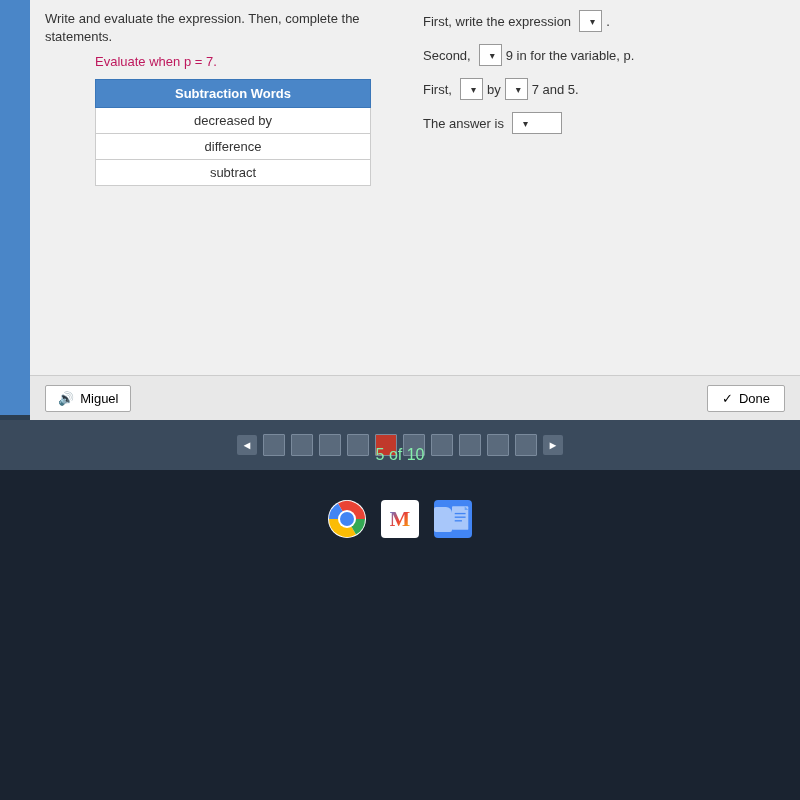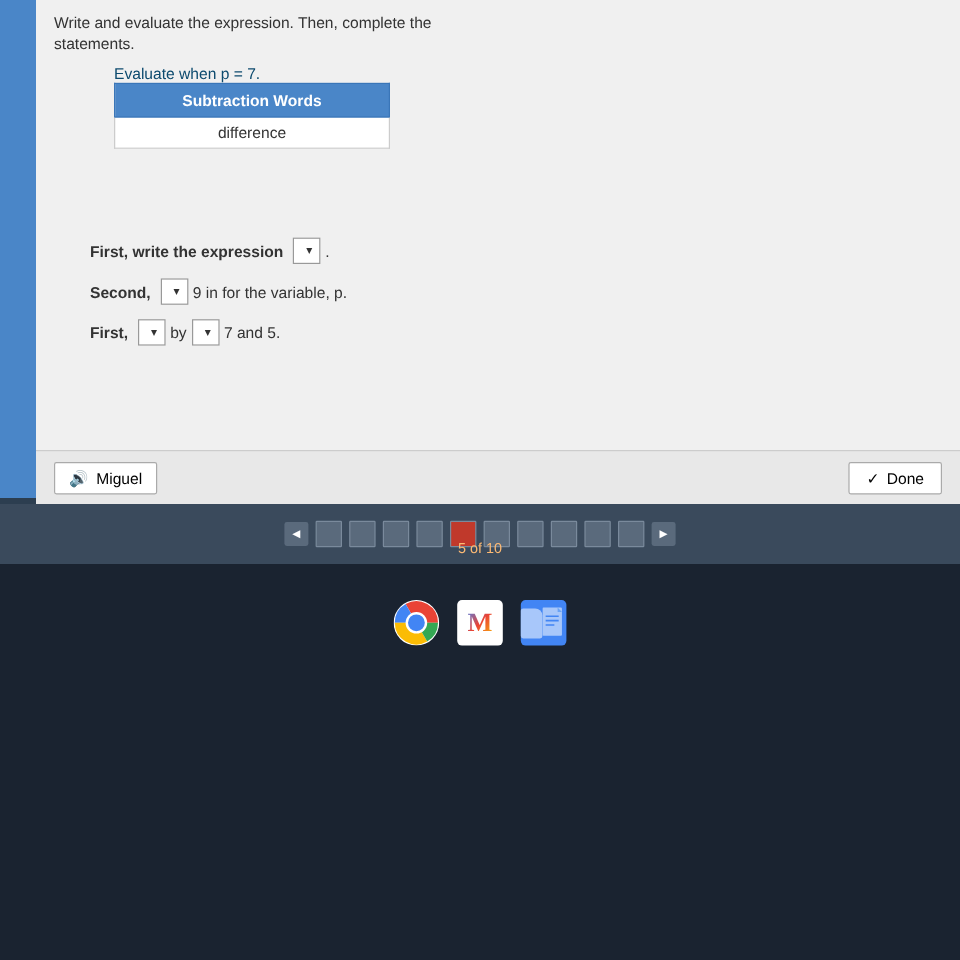--- a/index.html
+++ b/index.html
@@ -31,21 +31,20 @@
       width: 30px;
       height: 415px;
       background: #4a86c8;
     }
 
     .content-area {
       display: flex;
       padding: 10px 15px;
       gap: 16px;
       height: 380px;
-      flex-direction: column;
     }
 
     
     .left-section {
       flex: 1;
       max-width: 370px;
     }
 
     .instructions-text {
       font-size: 13px;
@@ -56,28 +55,29 @@
 
     .problem-text {
       font-size: 13px;
       color: #333;
       margin-left: 30px;
       margin-bottom: 4px;
     }
 
     .evaluate-text {
       font-size: 13px;
-      color: #0c4a6e;
+      color: #be185d;
       margin-left: 50px;
+      margin-bottom: 10px;
     }
 
     
     .subtraction-table {
       border-collapse: collapse;
-      width: 230px;
+      width: 276px;
       margin-left: 50px;
     }
 
     .subtraction-table th {
       background: #4a86c8;
       color: white;
       padding: 6px 10px;
       text-align: center;
       font-size: 13px;
       font-weight: bold;
@@ -103,23 +103,22 @@
       display: flex;
       align-items: center;
       margin-bottom: 12px;
       font-size: 13px;
       color: #333;
       flex-wrap: wrap;
       gap: 4px;
     }
 
     .step-label {
-      font-weight: bold;
+      font-weight: normal;
       margin-right: 4px;
-      margin-left: 30px;
     }
 
     .dropdown-small {
       min-width: 50px;
     }
 
     .dropdown-arrow {
       display: inline-flex;
       align-items: center;
       border: 1px solid #999;
@@ -211,22 +210,22 @@
       border: 1px solid #7a8a9c;
       cursor: pointer;
       border-radius: 1px;
     }
 
     .nav-square.active {
       background: #c0392b;
     }
 
     .page-counter {
-      color: #fdba74;
-      font-size: 12px;
+      color: #86efac;
+      font-size: 16px;
       position: absolute;
       bottom: 6px;
       left: 50%;
       transform: translateX(-50%);
     }
 
     
     .taskbar {
       position: absolute;
       top: 470px;
@@ -319,21 +318,27 @@
       <p class="evaluate-text">Evaluate when p = 7.</p>
 
       <table class="subtraction-table">
         <thead>
           <tr>
             <th>Subtraction Words</th>
           </tr>
         </thead>
         <tbody>
           <tr>
+            <td>decreased by</td>
+          </tr>
+          <tr>
             <td>difference</td>
+          </tr>
+          <tr>
+            <td>subtract</td>
           </tr>
         </tbody>
       </table>
     </div>
 
     <div class="right-section">
 
       <div class="step-row">
         <span class="step-label">First, write the expression</span>
         <div class="dropdown-arrow">
@@ -355,20 +360,26 @@
         <div class="dropdown-arrow">
           <span></span>
         </div>
         <span>by</span>
         <div class="dropdown-arrow">
           <span></span>
         </div>
         <span>7 and 5.</span>
       </div>
 
+      <div class="step-row">
+        <span class="step-label">The answer is</span>
+        <div class="dropdown-arrow dropdown-small">
+          <span></span>
+        </div>
+      </div>
 
     </div>
   </div>
 </div>
 
 <div class="bottom-toolbar">
   <button class="intro-button">
     <span>🔊</span>
     <span>Miguel</span>
   </button>

